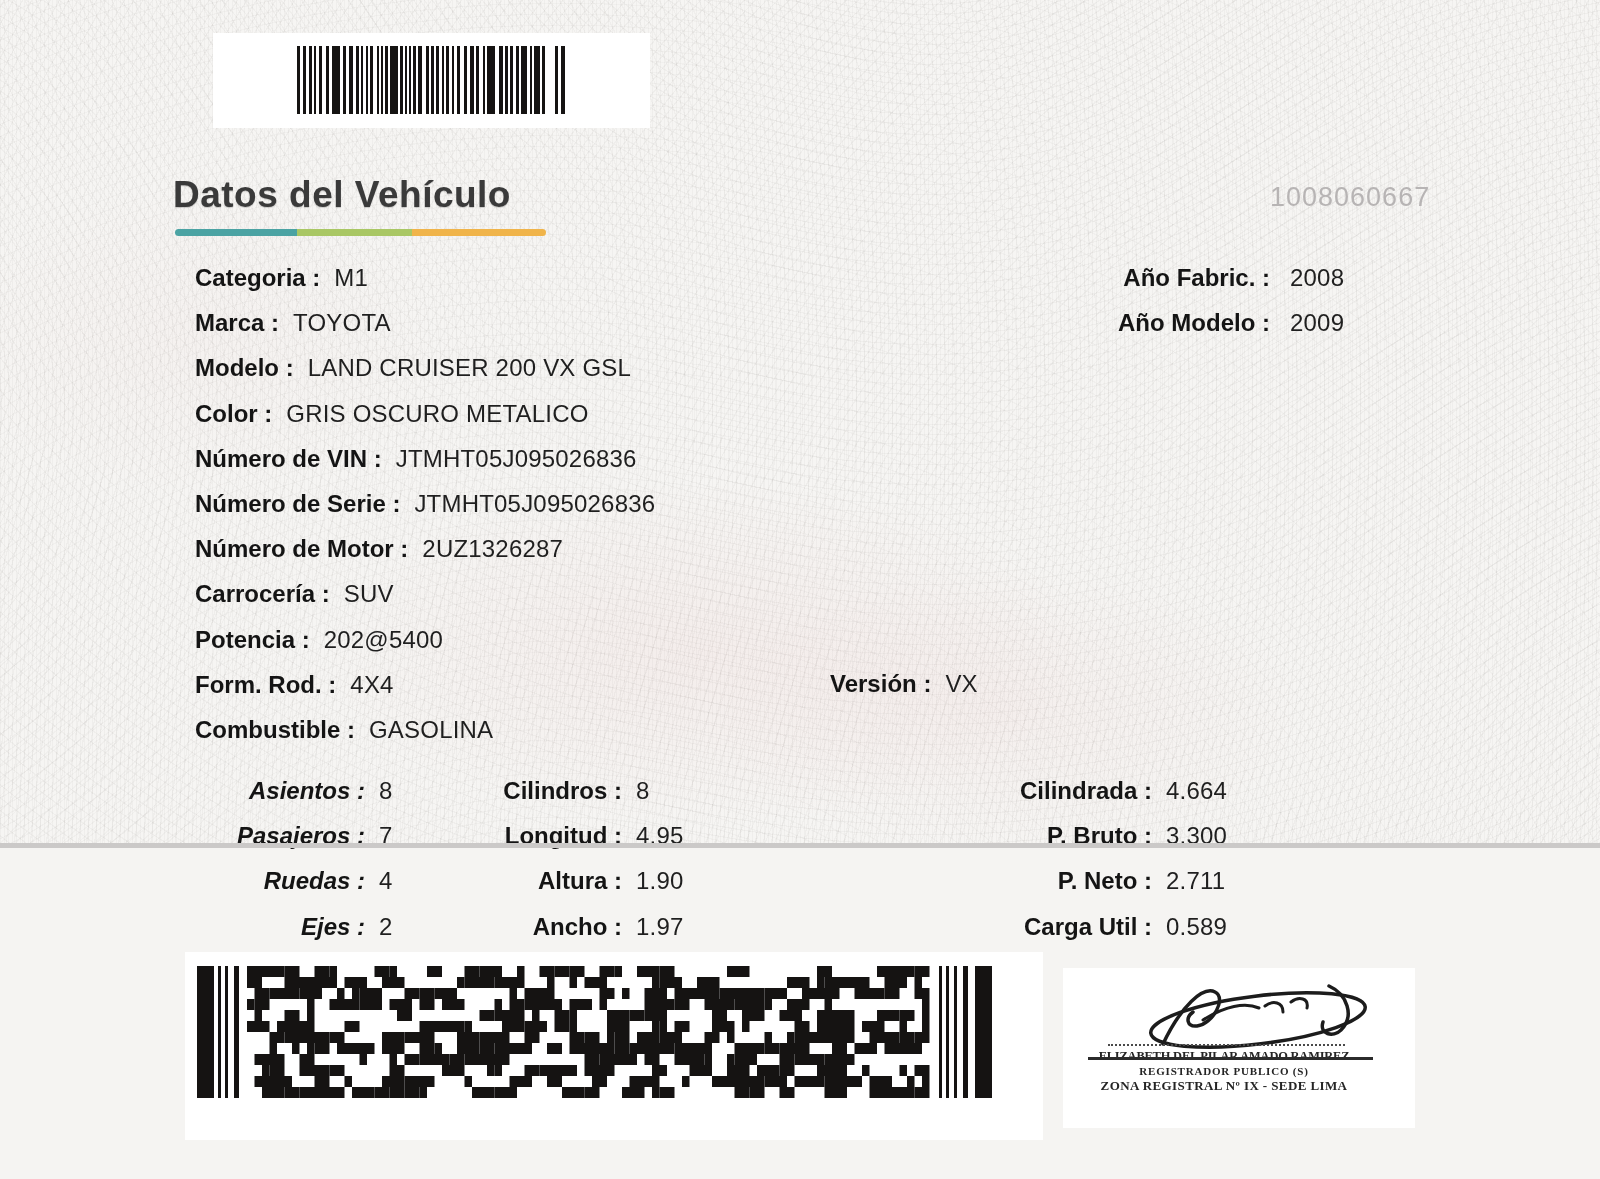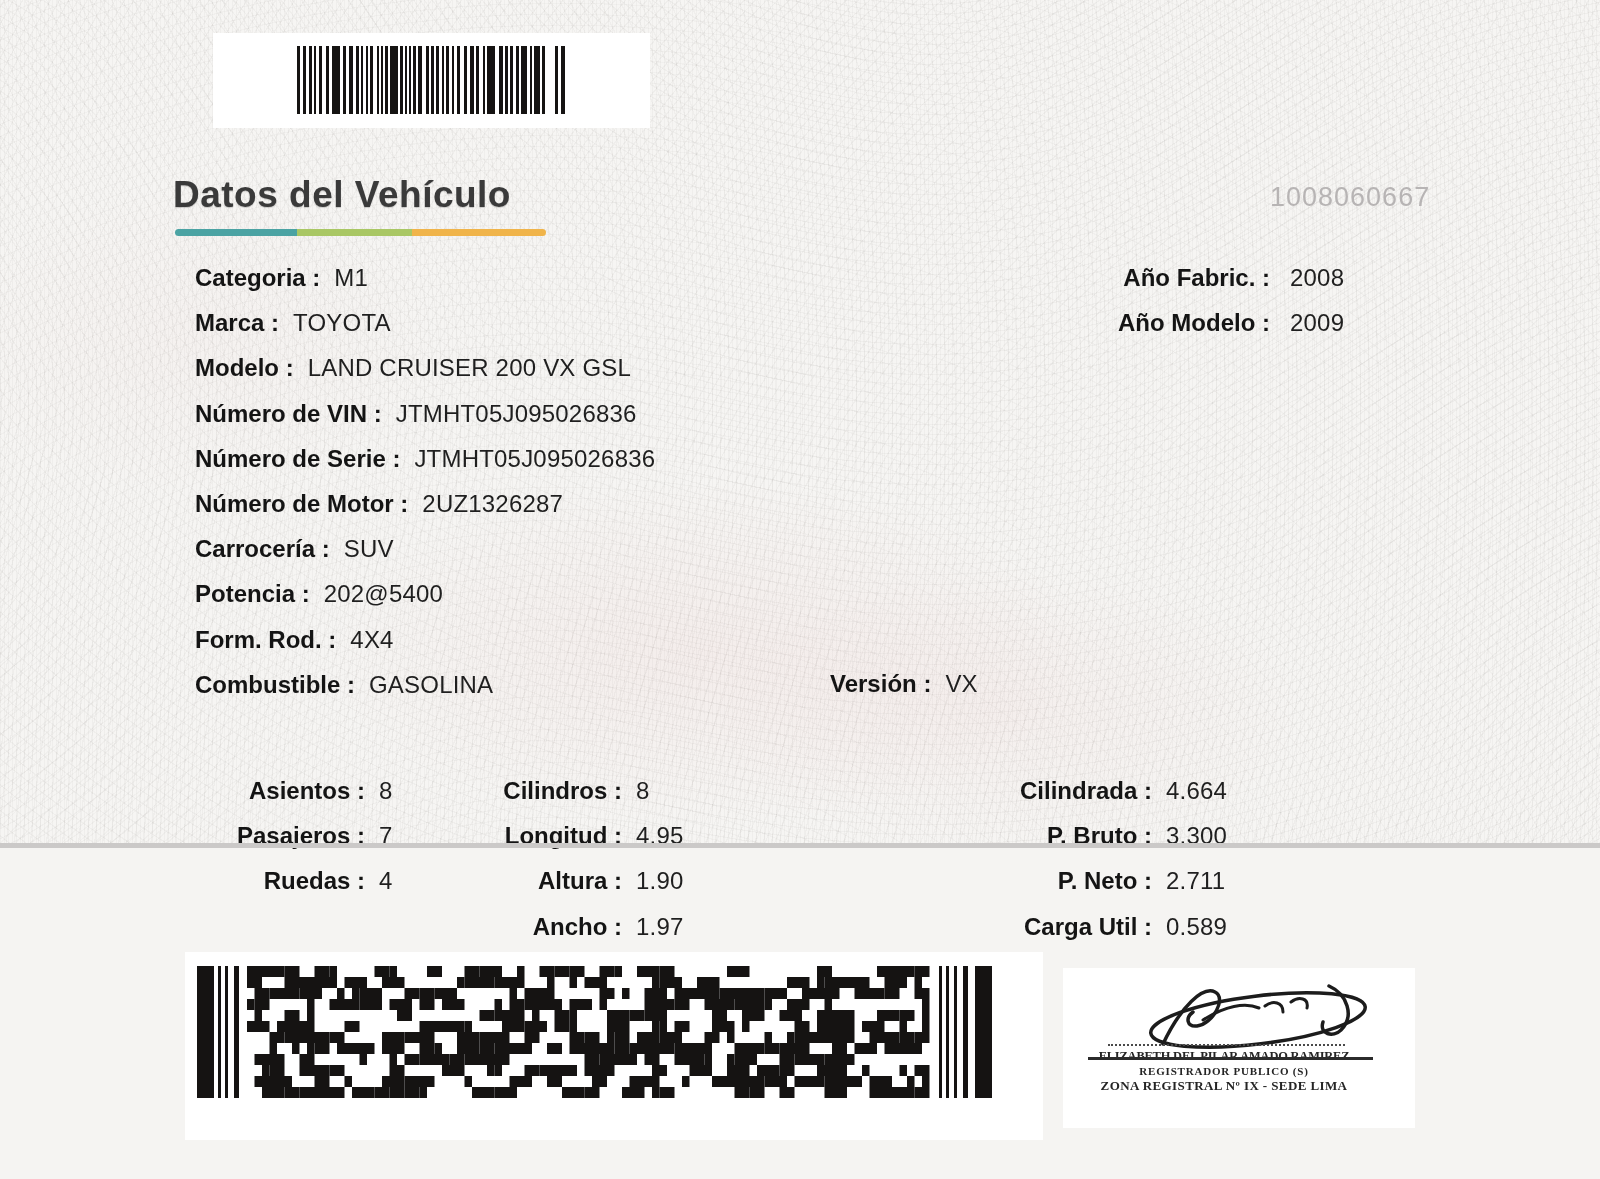--- a/index.html
+++ b/index.html
@@ -43,21 +43,21 @@
   .fvalue{font-size:24px;color:#1f1f1f;margin-left:14px;letter-spacing:0.2px;}
 
   .fields-left{position:absolute;left:175px;top:255px;}
   .fields-right{position:absolute;left:1060px;top:255px;}
   .fields-right .flabel{display:inline-block;width:190px;text-align:right;}
   .fields-right .fvalue{margin-left:20px;}
   .version-row{position:absolute;left:810px;top:661px;}
 
   .specs-col{position:absolute;top:768px;}
   .specs-col .flabel{display:inline-block;text-align:right;}
-  .specs-col1{left:175px;}  .specs-col1 .flabel{width:170px;}
+  .specs-col1{left:175px;}  .specs-col1 .flabel{width:170px;font-style:italic;}
   .specs-col2{left:430px;}  .specs-col2 .flabel{width:172px;}
   .specs-col3{left:940px;}  .specs-col3 .flabel{width:192px;}
 
   .pdf-box{left:185px;top:952px;width:858px;height:188px;}
   .pdf-box svg{position:absolute;left:12px;top:14px;}
 
   .sign-box{left:1063px;top:968px;width:352px;height:160px;}
   .sign-box svg.scribble{position:absolute;left:70px;top:4px;}
   .sig-dotted{position:absolute;left:45px;right:70px;top:76px;border-top:2px dotted #4a4a4a;}
   .sig-strike{position:absolute;left:25px;width:285px;top:89px;height:2.5px;background:#2b2b2b;}
@@ -135,20 +135,23 @@
     <div class="frow">
       <span class="flabel">Categoria :</span><span class="fvalue">M1</span>
     </div>
     <div class="frow">
       <span class="flabel">Marca :</span><span class="fvalue">TOYOTA</span>
     </div>
     <div class="frow">
       <span class="flabel">Modelo :</span><span class="fvalue">LAND CRUISER 200 VX GSL</span>
     </div>
     <div class="frow">
+      <span class="flabel">Color :</span><span class="fvalue">GRIS OSCURO METALICO</span>
+    </div>
+    <div class="frow">
       <span class="flabel">Número de VIN :</span><span class="fvalue">JTMHT05J095026836</span>
     </div>
     <div class="frow">
       <span class="flabel">Número de Serie :</span><span class="fvalue">JTMHT05J095026836</span>
     </div>
     <div class="frow">
       <span class="flabel">Número de Motor :</span><span class="fvalue">2UZ1326287</span>
     </div>
     <div class="frow">
       <span class="flabel">Carrocería :</span><span class="fvalue">SUV</span>
@@ -179,20 +182,23 @@
 
   <div class="specs-col specs-col1">
     <div class="frow">
       <span class="flabel">Asientos :</span><span class="fvalue">8</span>
     </div>
     <div class="frow">
       <span class="flabel">Pasajeros :</span><span class="fvalue">7</span>
     </div>
     <div class="frow">
       <span class="flabel">Ruedas :</span><span class="fvalue">4</span>
+    </div>
+    <div class="frow">
+      <span class="flabel">Ejes :</span><span class="fvalue">2</span>
     </div>
   </div>
 
   <div class="specs-col specs-col2">
     <div class="frow">
       <span class="flabel">Cilindros :</span><span class="fvalue">8</span>
     </div>
     <div class="frow">
       <span class="flabel">Longitud :</span><span class="fvalue">4.95</span>
     </div>

